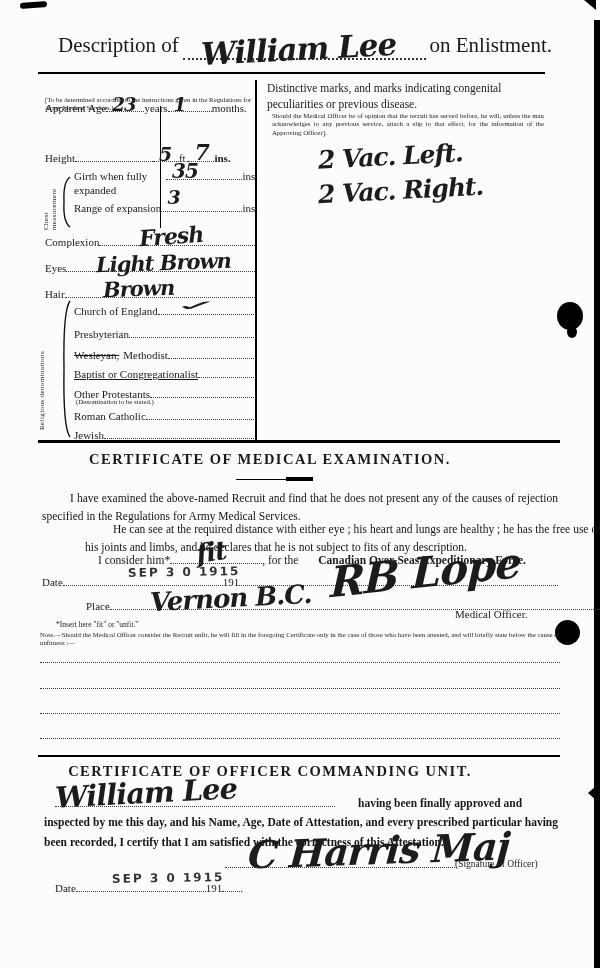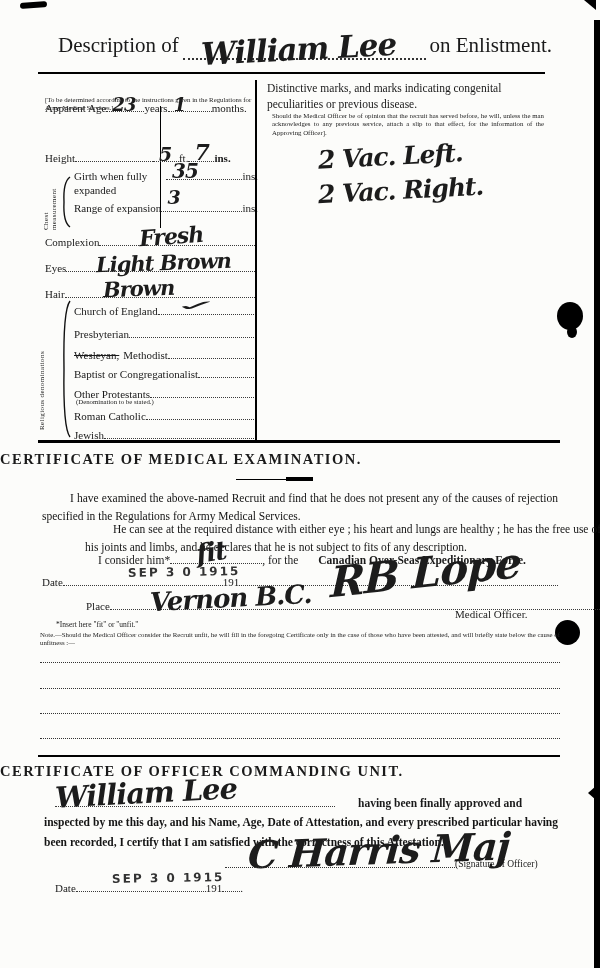--- a/index.html
+++ b/index.html
@@ -9,21 +9,21 @@
   .hand{font-family:"DejaVu Serif",serif;font-style:italic;font-weight:bold;color:#1c1c1c;
         letter-spacing:-1px;white-space:nowrap;}
   .row{display:flex;align-items:baseline;}
   .grow{flex:1;border-bottom:1px dotted #3a3a3a;height:11px;position:relative;}
   .over{position:absolute;bottom:-4px;left:6px;}
   .lbl{font-size:11px;white-space:nowrap;}
   .small{font-size:6.8px;line-height:1.25;color:#222;}
   .vlabel{writing-mode:vertical-rl;transform:rotate(180deg);font-size:7px;letter-spacing:.4px;color:#222;}
   .stamp{font-family:"DejaVu Sans","Liberation Sans",sans-serif;font-weight:bold;font-size:12px;
          letter-spacing:2px;color:#1d1d1d;opacity:.9;white-space:nowrap;}
-  .cert-heading{font-weight:bold;font-size:14.5px;letter-spacing:1.5px;width:540px;}
+  .cert-heading{font-weight:bold;font-size:14.5px;letter-spacing:1.5px;text-align:center;width:540px;}
   .para{font-size:11.5px;line-height:1.55;text-align:justify;color:#141414;}
   .rule{background:#000;}
   .dotline{border-bottom:1.6px dotted #333;height:1px;}
   .blot{background:#000;border-radius:50%;}
   .strike{text-decoration:line-through;}
   .b{font-weight:bold;}
   
   .title-row{left:58px;top:24px;width:494px;display:flex;align-items:flex-end;font-size:21px;}
   .title-leader{flex:1;border-bottom:2px dotted #333;position:relative;height:34px;margin:0 4px;}
   .title-name{position:absolute;left:18px;bottom:-9px;font-size:31px;transform:rotate(-3deg);}
@@ -134,21 +134,21 @@
   </div>
   <div class="relrow row" style="top:326px;text-align:center;">
     <span class="lbl">Presbyterian</span>
     <span class="grow"></span>
   </div>
   <div class="relrow row" style="top:347px;">
     <span class="lbl strike">Wesleyan,</span>
     <span class="lbl" style="margin-left:4px;">Methodist</span>
     <span class="grow"></span>
   </div>
-  <div class="relrow row" style="top:366px;">
+  <div class="relrow row" style="top:366px;text-decoration:underline;">
     <span class="lbl">Baptist or Congregationalist</span>
     <span class="grow"></span>
   </div>
   <div class="relrow row" style="top:386px;">
     <span class="lbl">Other Protestants</span>
     <span class="grow"></span>
   </div>
   <div class="abs small" style="left:76px;top:398px;">(Denomination to be stated.)</div>
   <div class="relrow row" style="top:408px;">
     <span class="lbl">Roman Catholic</span>

